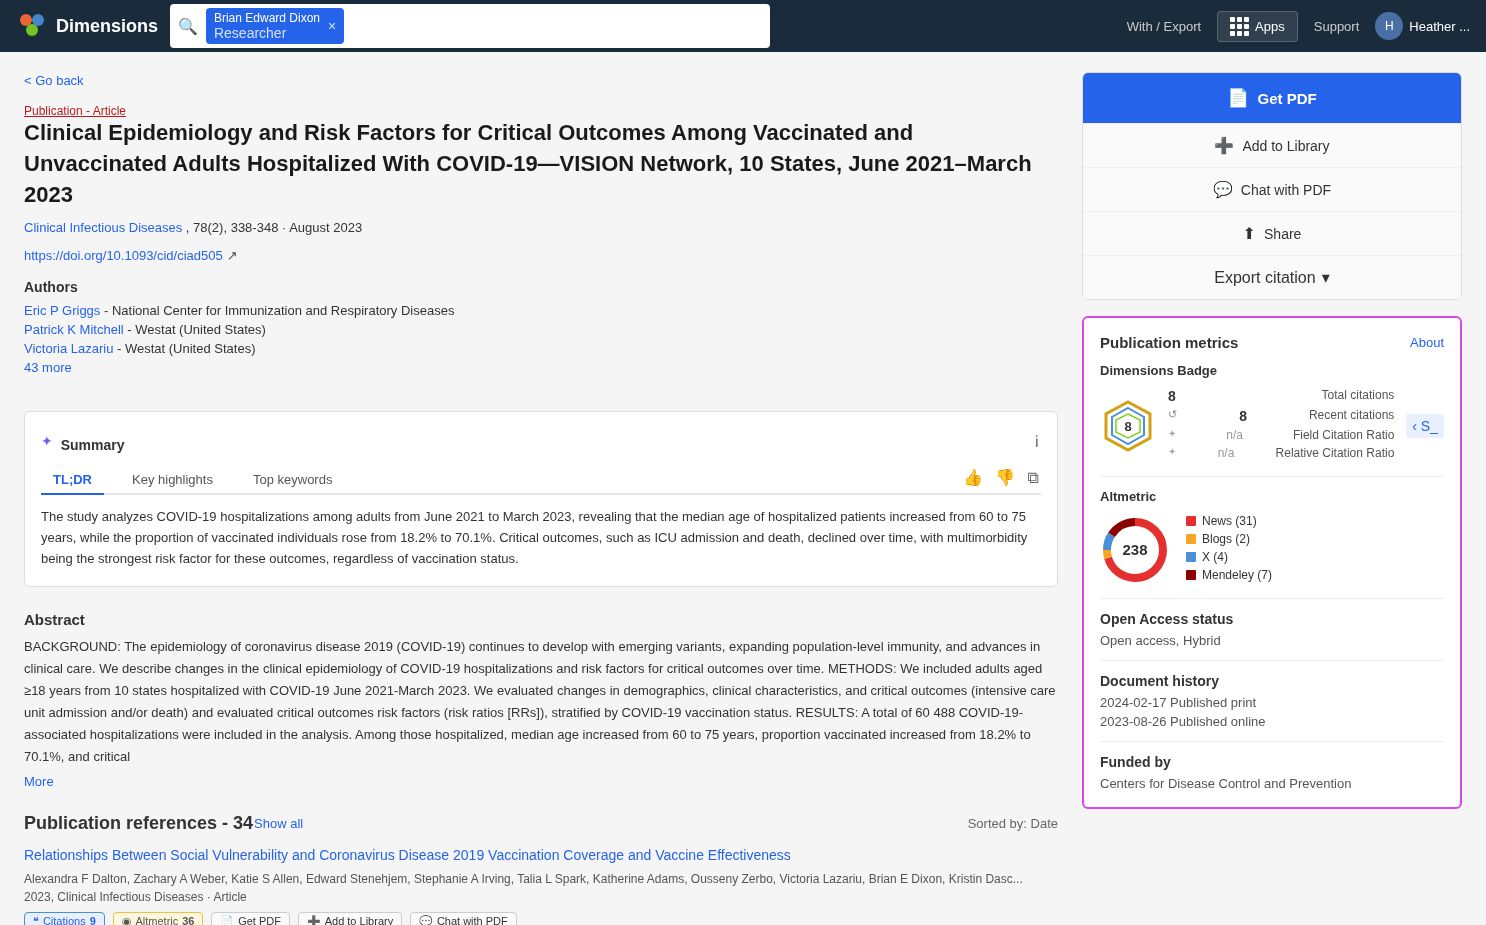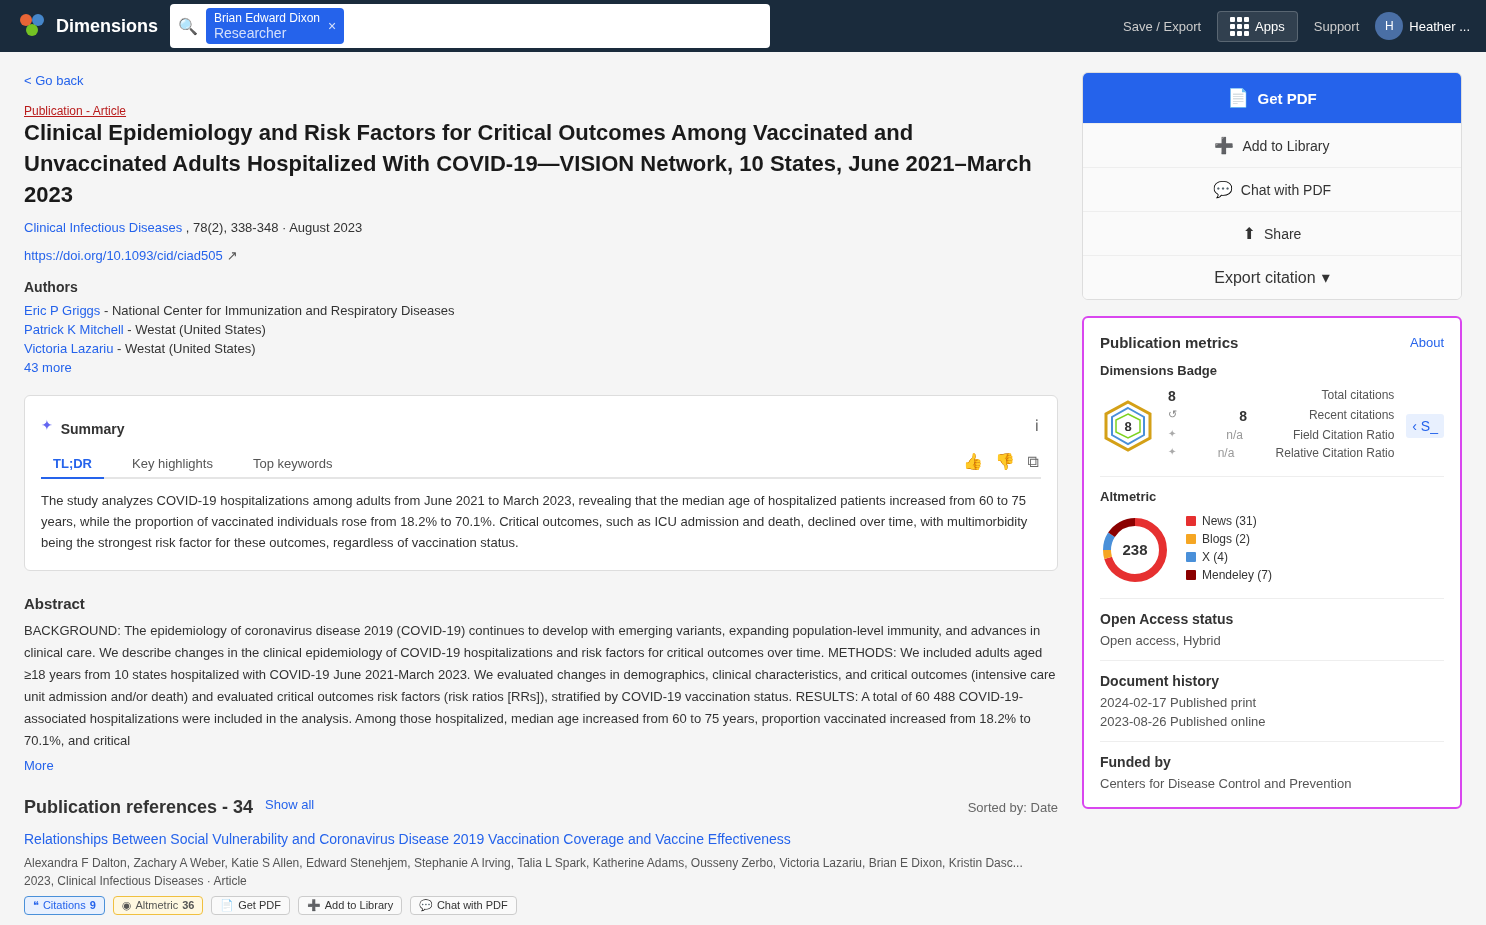--- a/index.html
+++ b/index.html
@@ -177,21 +177,21 @@
       align-items: center;
       gap: 4px;
     }
     .doi-link {
       color: #2563eb;
       cursor: pointer;
     }
 
     
     .authors-section {
-      margin-bottom: 20px;
+      margin-bottom: 36px;
     }
     .authors-label {
       font-weight: bold;
       font-size: 14px;
       margin-bottom: 8px;
     }
     .author-line {
       font-size: 13px;
       margin-bottom: 4px;
     }
@@ -551,21 +551,21 @@
       <div>
         <span>Brian Edward Dixon</span>
         <span class="search-chip-sub">Researcher</span>
       </div>
       <span class="search-chip-close">×</span>
     </div>
     <input class="search-input-ghost" type="text" style="">
   </div>
 
   <div class="nav-right">
-    <span class="nav-save-export">Save / Export</span>
+    <span class="nav-save-export">With / Export</span>
     <button class="nav-apps-btn">
       <div class="grid-icon">
         <div class="grid-dot"></div>
           <div class="grid-dot"></div>
           <div class="grid-dot"></div>
         <div class="grid-dot"></div>
           <div class="grid-dot"></div>
           <div class="grid-dot"></div>
         <div class="grid-dot"></div>
           <div class="grid-dot"></div>
@@ -645,21 +645,21 @@
       <div class="section-title">Abstract</div>
       <div class="abstract-text">
         <span>BACKGROUND: The epidemiology of coronavirus disease 2019 (COVID-19) continues to develop with emerging variants, expanding population-level immunity, and advances in clinical care. We describe changes in the clinical epidemiology of COVID-19 hospitalizations and risk factors for critical outcomes over time. METHODS: We included adults aged ≥18 years from 10 states hospitalized with COVID-19 June 2021-March 2023. We evaluated changes in demographics, clinical characteristics, and critical outcomes (intensive care unit admission and/or death) and evaluated critical outcomes risk factors (risk ratios [RRs]), stratified by COVID-19 vaccination status. RESULTS: A total of 60 488 COVID-19-associated hospitalizations were included in the analysis. Among those hospitalized, median age increased from 60 to 75 years, proportion vaccinated increased from 18.2% to 70.1%, and critical</span>
       </div>
       <a class="more-link">More</a>
     </div>
 
     
     <div class="references-section">
       <div class="references-header">
-        <div style="display:flex;align-items:flex-start;gap:12px;">
+        <div style="display:flex;align-items:center;gap:1px;">
           <h2 class="references-title">Publication references - 34</h2>
           <span class="show-all-link">Show all</span>
         </div>
         <span class="sorted-by">Sorted by: Date</span>
       </div>
 
       <div class="ref-item">
         <div class="ref-title">Relationships Between Social Vulnerability and Coronavirus Disease 2019 Vaccination Coverage and Vaccine Effectiveness</div>
         <div class="ref-authors">Alexandra F Dalton, Zachary A Weber, Katie S Allen, Edward Stenehjem, Stephanie A Irving, Talia L Spark, Katherine Adams, Ousseny Zerbo, Victoria Lazariu, Brian E Dixon, Kristin Dasc...<br>2023, Clinical Infectious Diseases · Article</div>
         <div class="ref-tags">

